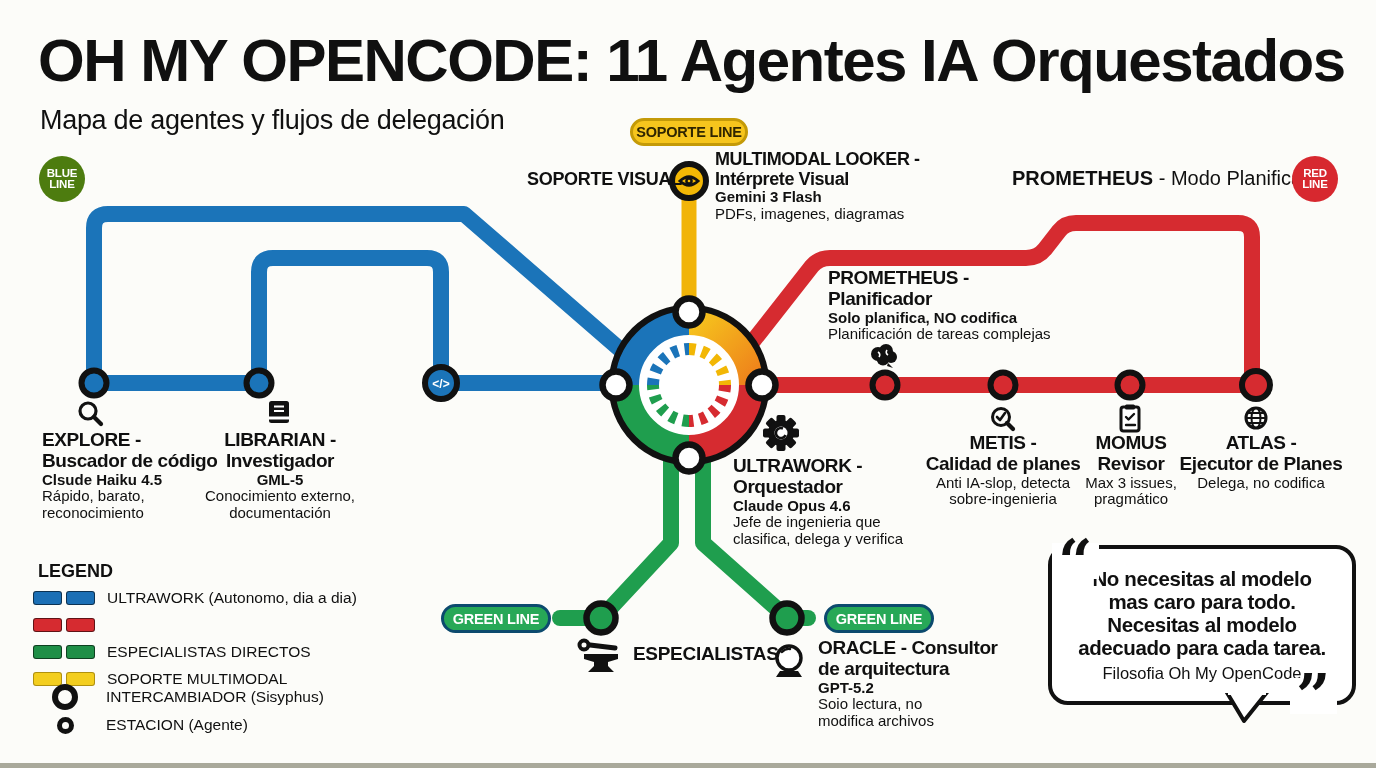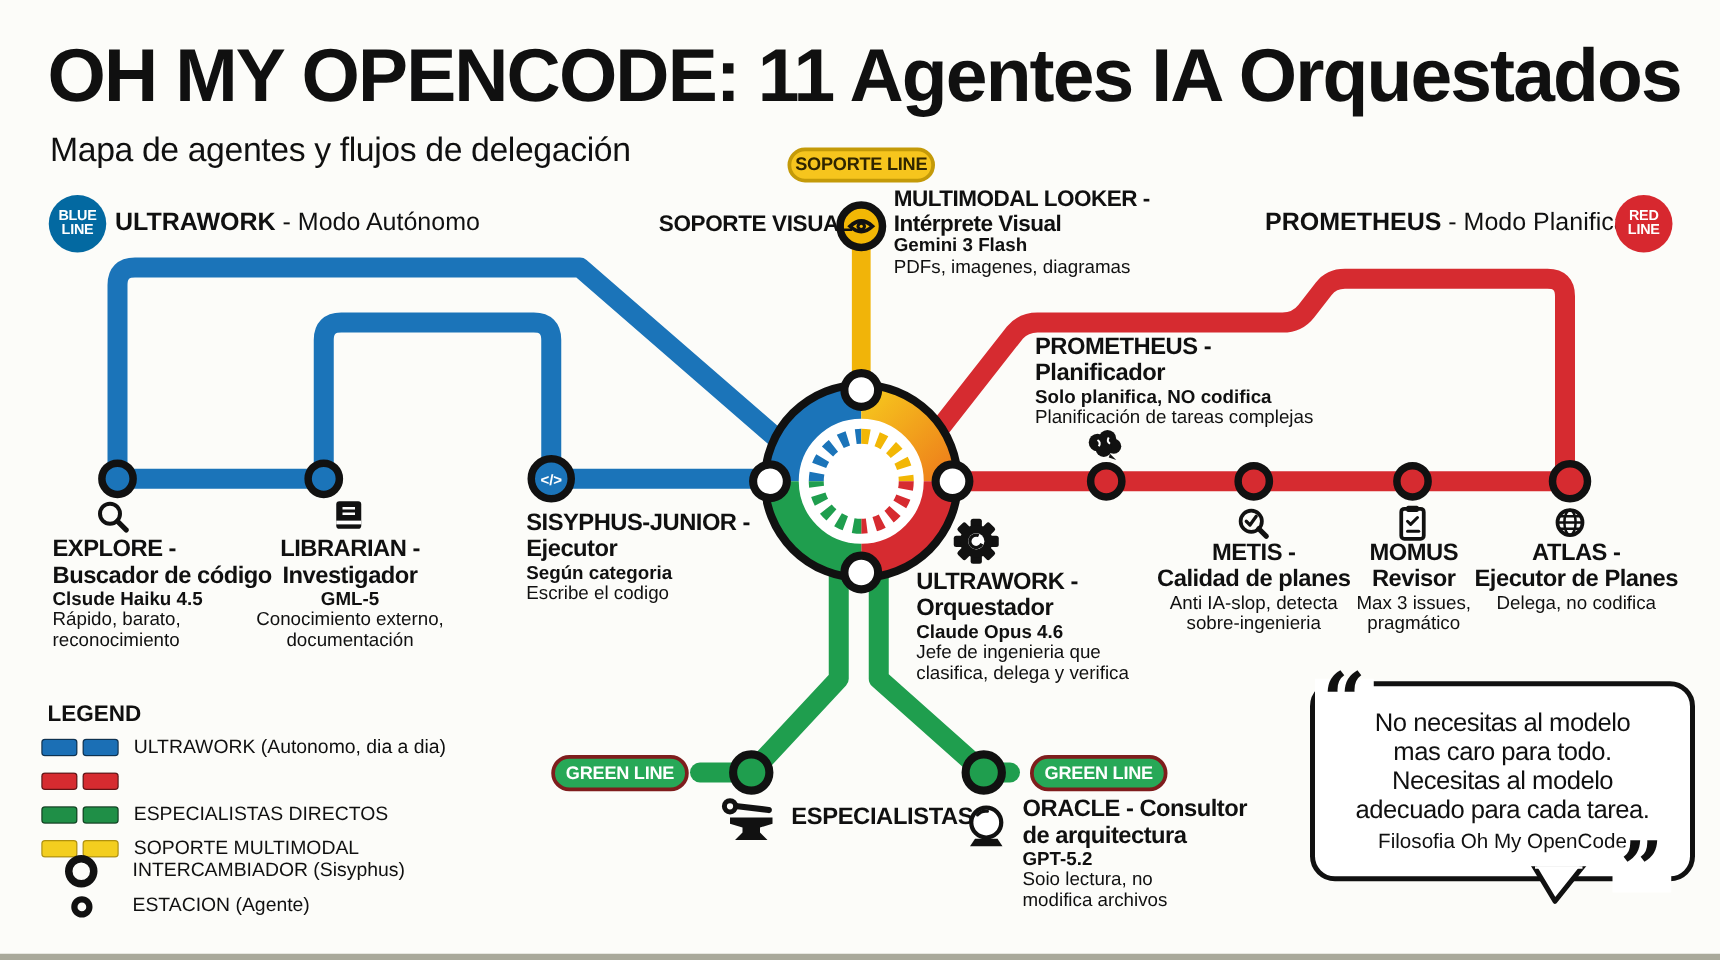--- a/index.html
+++ b/index.html
@@ -6,44 +6,44 @@
   #stage{position:relative;width:1376px;height:768px;background:#fcfcf9;overflow:hidden;
          font-family:"Liberation Sans",sans-serif;color:#101010;}
   .abs{position:absolute;}
   #map{position:absolute;left:0;top:0;}
   .title{font-size:60px;font-weight:800;letter-spacing:-1.5px;white-space:nowrap;}
   .subtitle{font-size:27px;font-weight:400;letter-spacing:-0.3px;}
   .line-label{font-size:20px;white-space:nowrap;}
   .line-label b{font-weight:800;}
   .badge{width:46px;height:46px;border-radius:50%;display:flex;align-items:center;justify-content:center;
          text-align:center;color:#fff;font-weight:800;font-size:11.5px;line-height:0.95;letter-spacing:-0.2px;}
-  .badge-blue{background:#0369a1;}
+  .badge-blue{background:#4d7c0f;}
   .badge-red{background:#d7282f;}
   .pill{border-radius:15px;display:flex;align-items:center;justify-content:center;
         font-weight:800;font-size:14.5px;letter-spacing:-0.2px;white-space:nowrap;}
   .pill-yellow{background:#f6c51d;border:3px solid #c49a08;color:#2f2500;}
-  .pill-green{background:#27a857;border:3px solid #7f1d1d;color:#fff;}
+  .pill-green{background:#27a857;border:3px solid #0c4a6e;color:#fff;}
   .node{line-height:1.12;}
   .node .t{font-size:19px;font-weight:800;letter-spacing:-0.4px;white-space:nowrap;}
   .node .m{font-size:15px;font-weight:700;white-space:nowrap;}
   .node .d{font-size:15px;font-weight:400;white-space:nowrap;}
   .ctr{text-align:center;transform:translateX(-50%);}
   .rgt{text-align:right;}
   .big-label{font-size:19px;font-weight:800;letter-spacing:-0.3px;white-space:nowrap;}
   
   .lg-title{font-size:18px;font-weight:800;}
   .lg-row{position:absolute;display:flex;align-items:center;height:22px;}
   .dash{width:29px;height:14px;border-radius:3px;margin-right:4px;border:1.5px solid rgba(0,0,0,0.55);box-sizing:border-box;}
   .c-blue{background:#1b6fb5;} .c-red{background:#d62b30;} .c-green{background:#1f8f47;} .c-yellow{background:#f3ce1f;border-color:rgba(120,95,0,.55);}
   .lg-label{font-size:15.5px;margin-left:8px;white-space:nowrap;}
   .ring{border-radius:50%;background:#fcfcf9;box-sizing:border-box;}
   
   .quote-box{width:300px;height:152px;border:4px solid #111;border-radius:20px;background:#fff;
              display:flex;flex-direction:column;align-items:center;justify-content:center;}
-  .quote-line{font-size:20.5px;font-weight:400;line-height:1.13;letter-spacing:-0.4px;white-space:nowrap;}
+  .quote-line{font-size:20.5px;font-weight:700;line-height:1.13;letter-spacing:-0.4px;white-space:nowrap;}
   .quote-attr{font-size:16.5px;font-weight:400;margin-top:5px;}
   .qmark{font-family:"DejaVu Serif",serif;font-weight:bold;font-size:60px;line-height:0.6;background:#fff;padding:0 6px;}
   .bottom-strip{left:0;right:0;bottom:0;height:5px;background:#a9a99b;}
 </style>
 </head>
 <body>
 
 <div id="stage">
 
   <svg id="map" width="1376" height="768" viewBox="0 0 1376 768">
@@ -182,21 +182,20 @@
 
   <div class="abs title" style="left:38px;top:26px;">OH MY OPENCODE: 11 Agentes IA Orquestados</div>
   <div class="abs subtitle" style="left:40px;top:85px;margin-top:20px;">Mapa de agentes y flujos de delegación</div>
 
   <div class="abs badge badge-blue" style="left:39px;top:156px;">
     <div>
         <div>BLUE</div>
         <div>LINE</div>
       </div>
   </div>
-  <div class="abs line-label" style="left:92px;top:167px;"><b>ULTRAWORK</b><span> - Modo Autónomo</span></div>
 
   <div class="abs pill pill-yellow" style="left:630px;top:118px;width:112px;height:22px;">SOPORTE LINE</div>
   <div class="abs big-label" style="left:527px;top:169px;font-size:18px;">SOPORTE VISUAL</div>
 
   <div class="abs line-label" style="left:1012px;top:167px;"><b>PROMETHEUS</b><span> - Modo Planificado</span></div>
   <div class="abs badge badge-red" style="left:1292px;top:156px;">
     <div>
         <div>RED</div>
         <div>LINE</div>
       </div>
@@ -222,26 +221,20 @@
   </div>
 
   <div class="abs node ctr" style="left:280px;top:429px;">
     <div class="t">LIBRARIAN -</div>
     <div class="t">Investigador</div>
     <div class="m">GML-5</div>
     <div class="d">Conocimiento externo,</div>
     <div class="d">documentación</div>
   </div>
 
-  <div class="abs node" style="left:421px;top:408px;">
-    <div class="t">SISYPHUS-JUNIOR -</div>
-    <div class="t">Ejecutor</div>
-    <div class="m">Según categoria</div>
-    <div class="d">Escribe el codigo</div>
-  </div>
 
   <div class="abs node" style="left:733px;top:455px;">
     <div class="t">ULTRAWORK -</div>
     <div class="t">Orquestador</div>
     <div class="m">Claude Opus 4.6</div>
     <div class="d">Jefe de ingenieria que</div>
     <div class="d">clasifica, delega y verifica</div>
   </div>
 
   <div class="abs node" style="left:828px;top:267px;">

